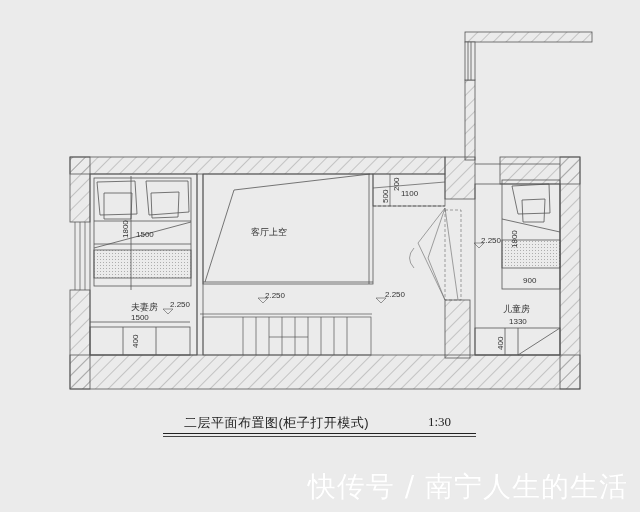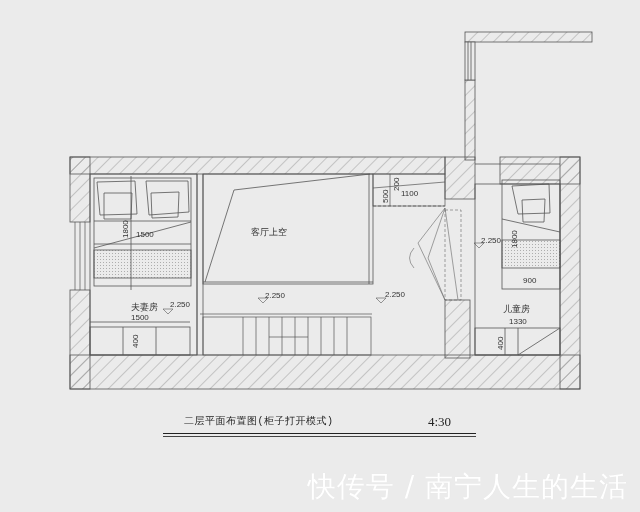--- a/index.html
+++ b/index.html
@@ -7,22 +7,22 @@
     width: 640px; height: 512px; overflow: hidden;
     background: #ebebeb;
     font-family: "DejaVu Serif", "Liberation Serif", serif;
     position: relative;
   }
   #plan { position: absolute; left: 0; top: 0; width: 640px; height: 512px; }
   .lbl { font-family: "DejaVu Sans", "Liberation Sans", sans-serif; fill: #333; }
   .dim { font-family: "Liberation Sans", "DejaVu Sans", sans-serif; font-size: 8px; fill: #333; }
   .title {
     position: absolute; left: 184px; top: 414px;
-    font-family: Liberation Mono, monospace;
-    font-size: 10px; color: #222; letter-spacing: 0.5px;
+    font-family: Liberation Sans, sans-serif;
+    font-size: 13px; color: #222; letter-spacing: 0.5px;
   }
   .scale {
     position: absolute; left: 428px; top: 414px;
     font-family: "Liberation Serif", "DejaVu Serif", serif;
     font-size: 13px; color: #222;
   }
   .title-rule { position: absolute; left: 163px; top: 433px; width: 313px; height: 0;
     border-top: 1.6px solid #222; }
   .title-rule2 { position: absolute; left: 163px; top: 436px; width: 313px; height: 0;
     border-top: 0.6px solid #444; }
@@ -182,17 +182,17 @@
     <text class="dim" x="0" y="0" transform="translate(399 191) rotate(-90)">200</text>
     <text class="dim" x="401" y="196">1100</text>
     <text class="dim" x="0" y="0" transform="translate(517 248) rotate(-90)">1800</text>
     <text class="dim" x="523" y="283">900</text>
     <text class="dim" x="509" y="324">1330</text>
     <text class="dim" x="0" y="0" transform="translate(503 350) rotate(-90)">400</text>
   </g>
 </svg>
 
 <div class="title">二层平面布置图(柜子打开模式)</div>
-<div class="scale">4:30</div>
+<div class="scale">1:30</div>
 <div class="title-rule"></div>
 <div class="title-rule2"></div>
 
 <div class="watermark">快传号 / 南宁人生的生活</div>
 
 </body></html>

